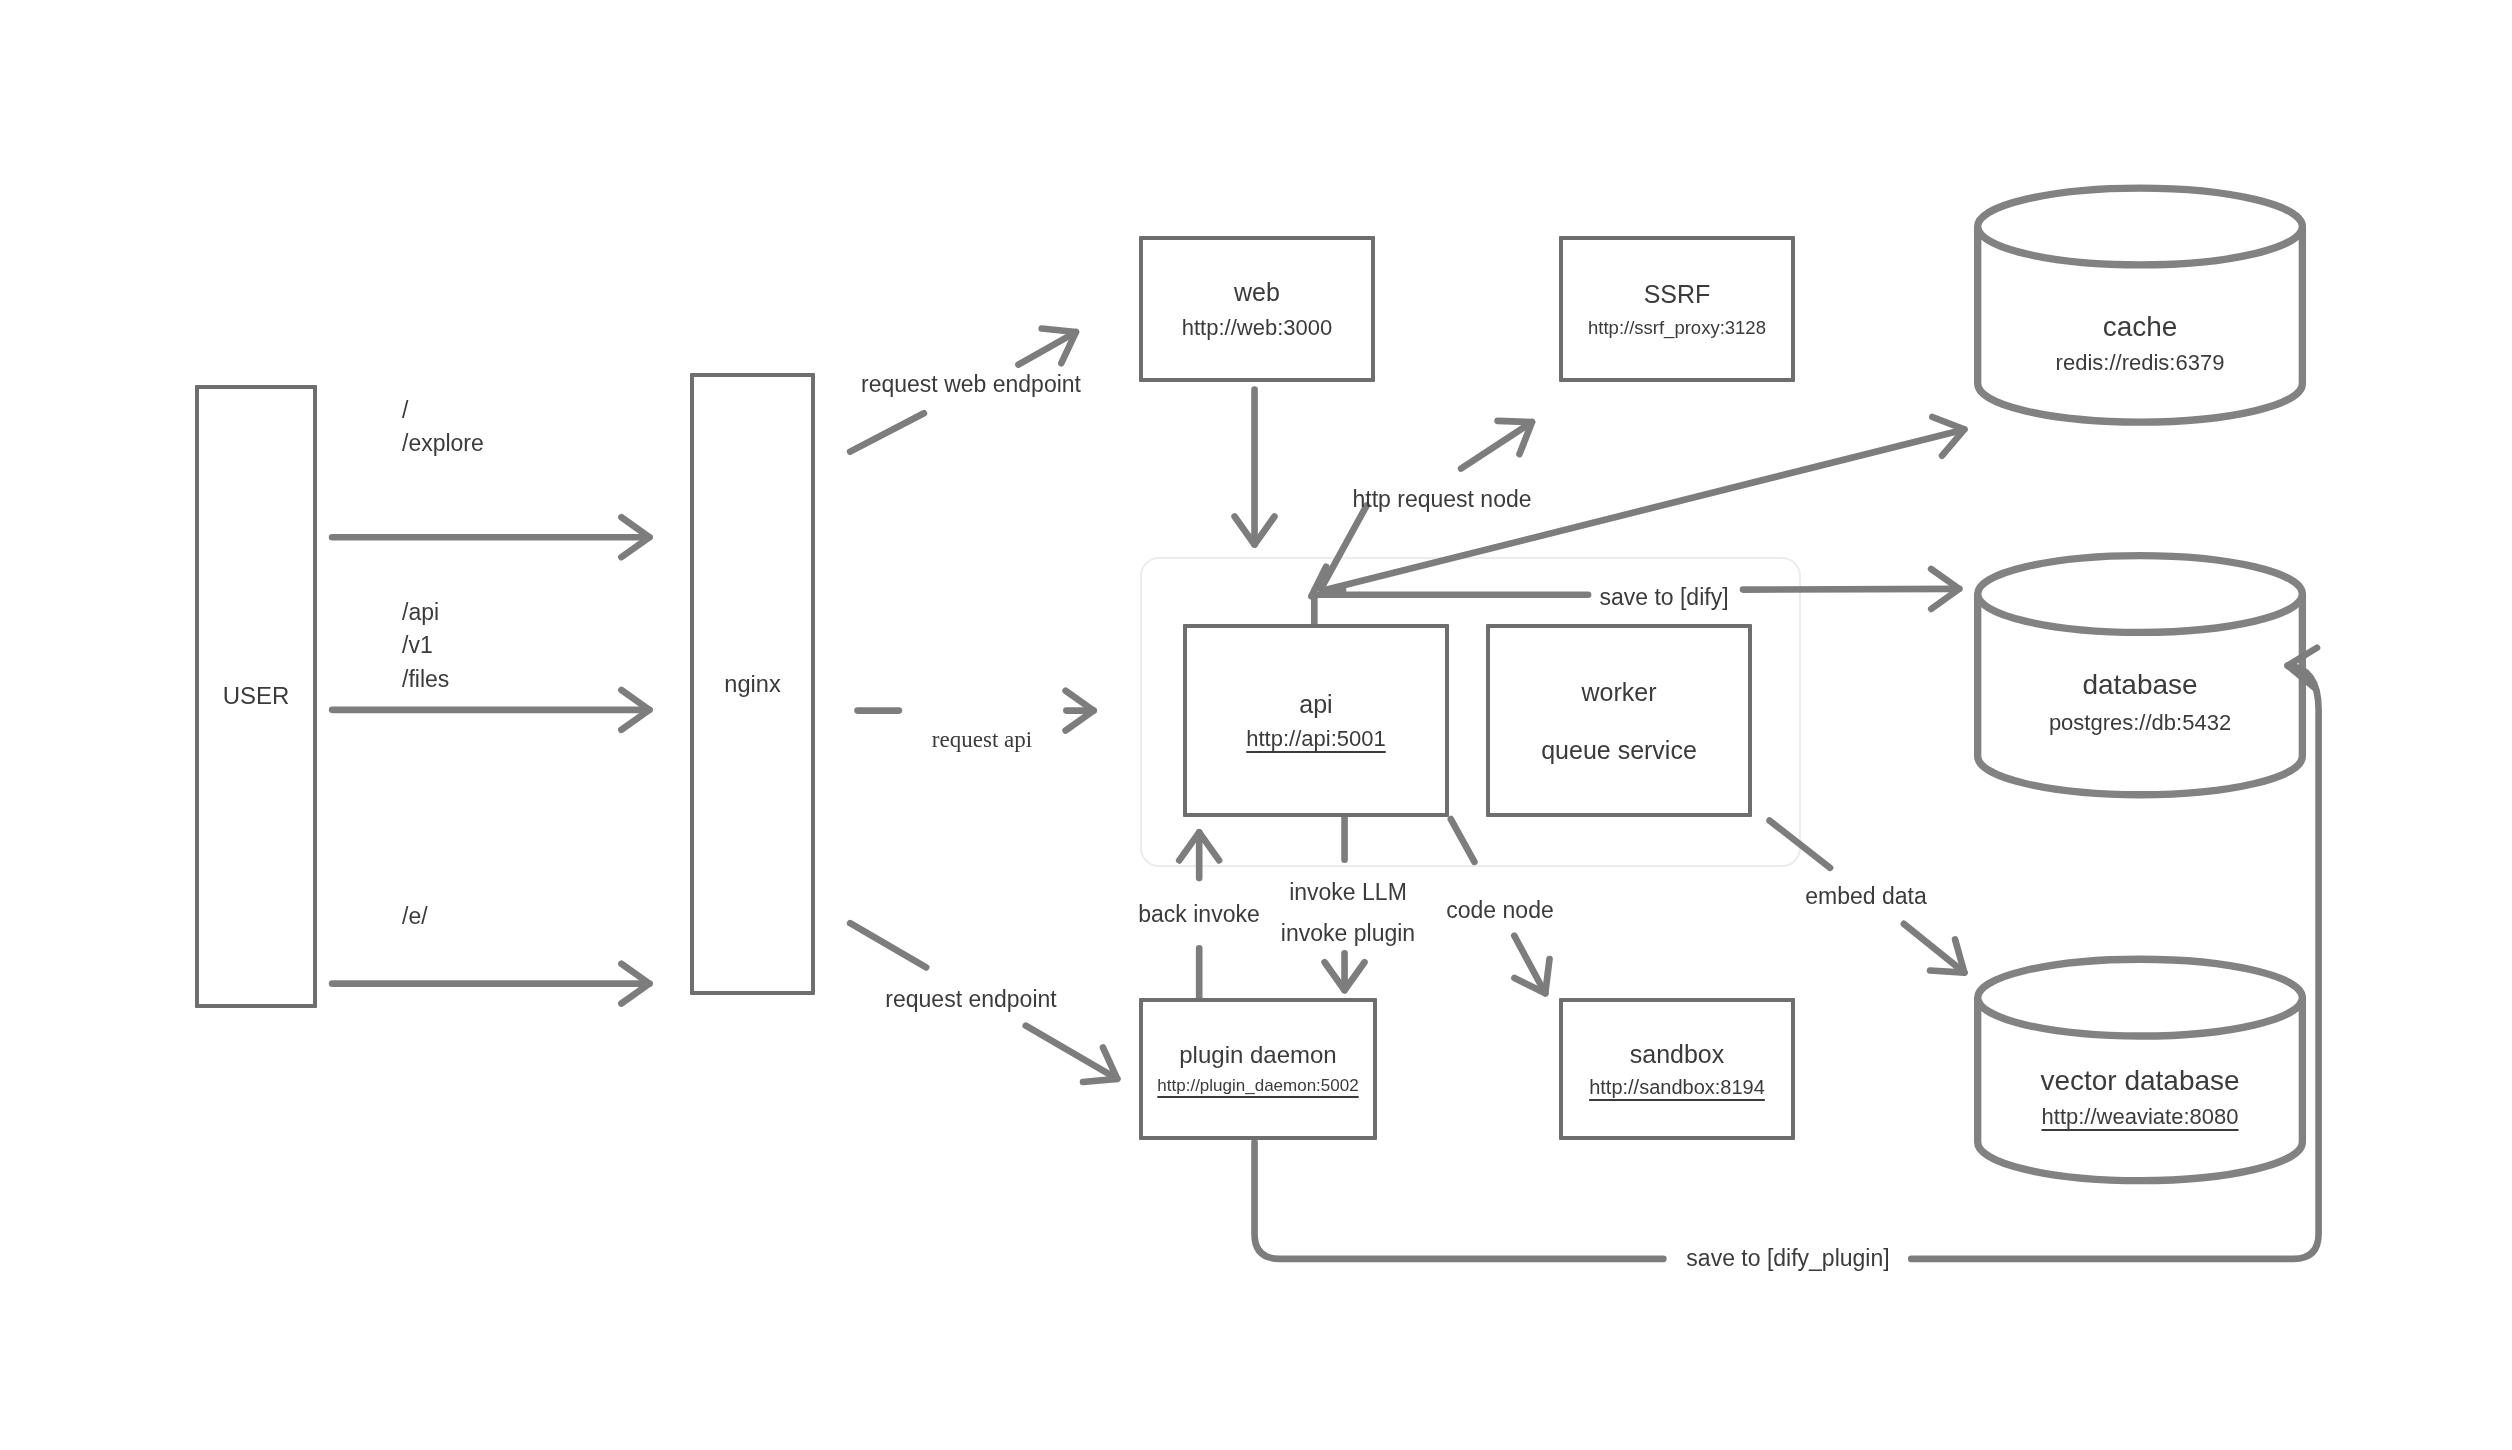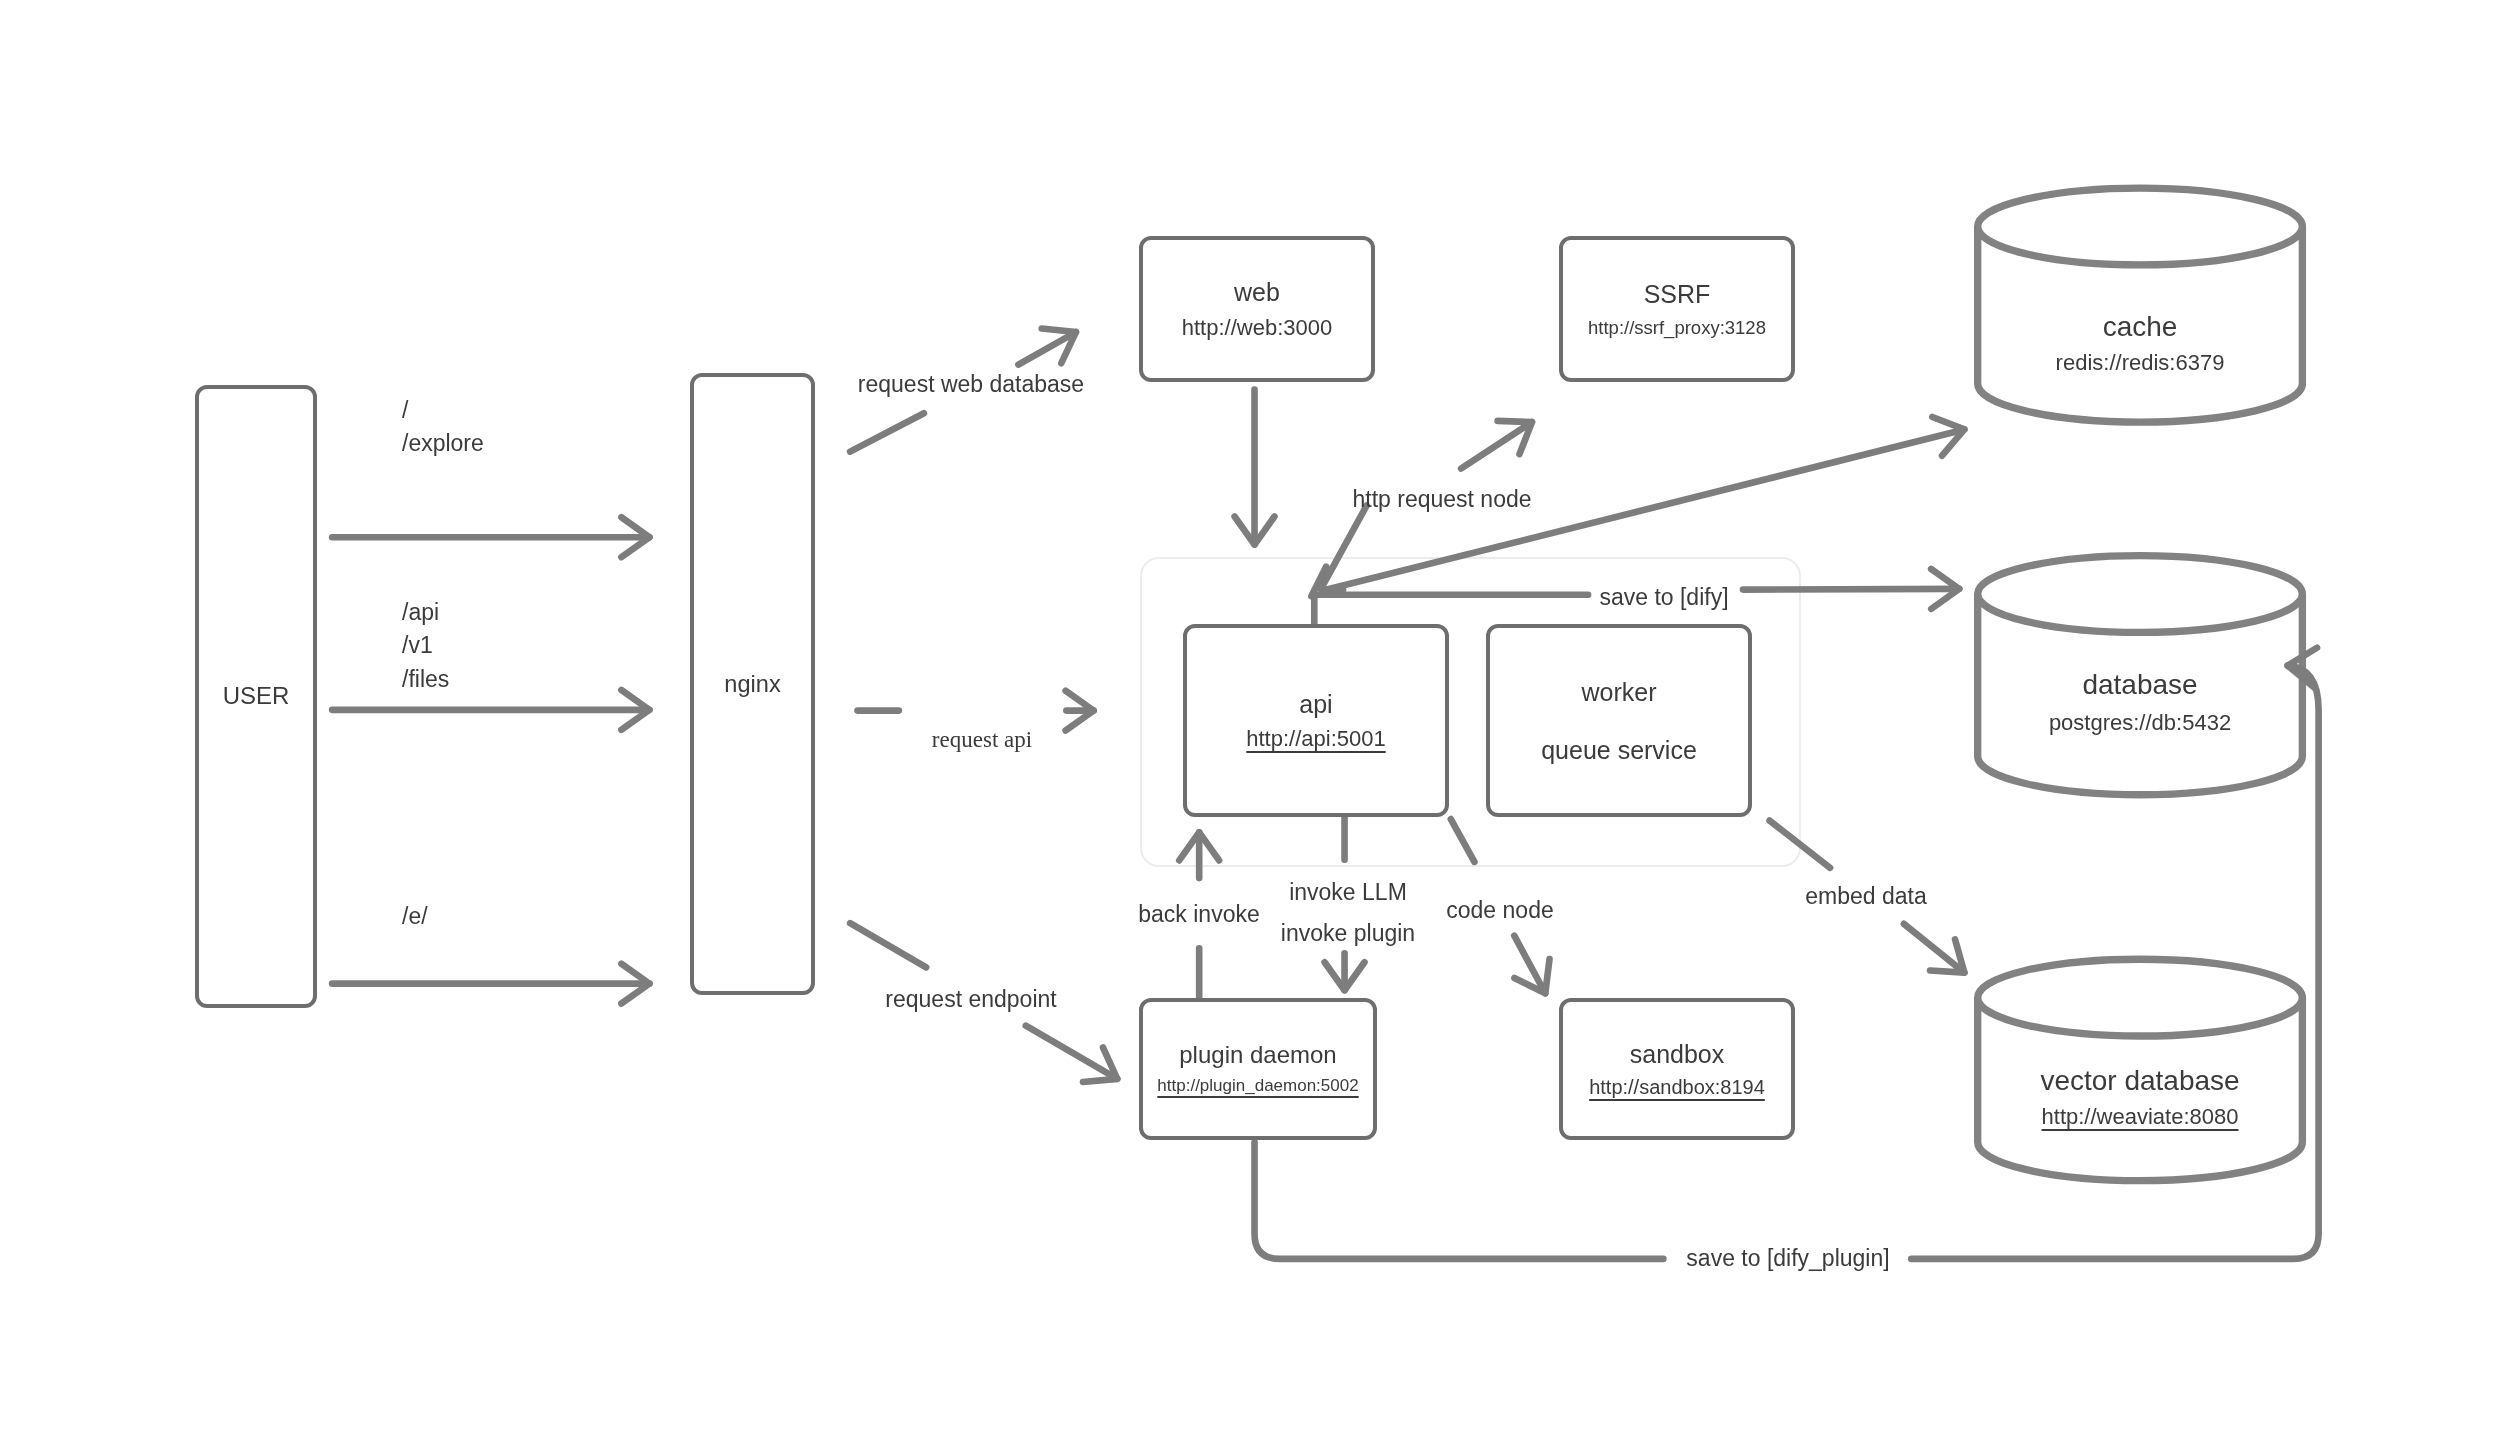--- a/index.html
+++ b/index.html
@@ -16,21 +16,21 @@
     font-family:"Liberation Sans","DejaVu Sans",sans-serif;color:var(--text);
     overflow:hidden;
   }
   #connectors{position:absolute;left:0;top:0;z-index:2;}
   .edge{fill:none;stroke:var(--line);stroke-width:9;stroke-linecap:round;stroke-linejoin:round;}
   .cyl{fill:#fff;stroke:var(--cyl);stroke-width:10;}
   .group-box{
     position:absolute;z-index:1;border:2.2px solid var(--container-border);border-radius:19px;background:#fff;
   }
   .node{
-    position:absolute;z-index:3;background:#fff;border:4.4px solid var(--box-border);border-radius:12px;
+    position:absolute;z-index:3;background:#fff;border:4.4px solid var(--box-border);border-radius:1px;
     display:flex;flex-direction:column;align-items:center;justify-content:center;text-align:center;
     box-sizing:border-box;gap:7.4px;
   }
   .node .title{font-size:25px;line-height:1.2;}
   .node .sub{font-size:22px;line-height:1.2;}
   .u{text-decoration:underline;text-underline-offset:5.2px;text-decoration-thickness:1.8px;}
   .lbl{
     position:absolute;z-index:4;font-size:23px;line-height:1.45;white-space:nowrap;color:var(--text);
   }
   .lbl.center{transform:translate(-50%,-50%);text-align:center;}
@@ -162,21 +162,21 @@
   </div>
 
   <div class="lbl" style="left:402px;top:596px;">
     <div>/api</div>
     <div>/v1</div>
     <div>/files</div>
   </div>
 
   <div class="lbl" style="left:402px;top:900px;">/e/</div>
 
-  <div class="lbl center" style="left:971px;top:385px;">request web database</div>
+  <div class="lbl center" style="left:971px;top:385px;">request web endpoint</div>
   <div class="lbl center" style="left:982px;top:740px;font-family:Liberation Serif, serif;">request api</div>
   <div class="lbl center" style="left:971px;top:1000px;">request endpoint</div>
   <div class="lbl center" style="left:1442px;top:500px;">http request node</div>
   <div class="lbl center" style="left:1664px;top:598px;">save to [dify]</div>
   <div class="lbl center" style="left:1199px;top:915px;">back invoke</div>
 
   <div class="lbl center" style="left:1348px;top:913px;line-height:1.8;">
     <div>invoke LLM</div>
     <div>invoke plugin</div>
   </div>

